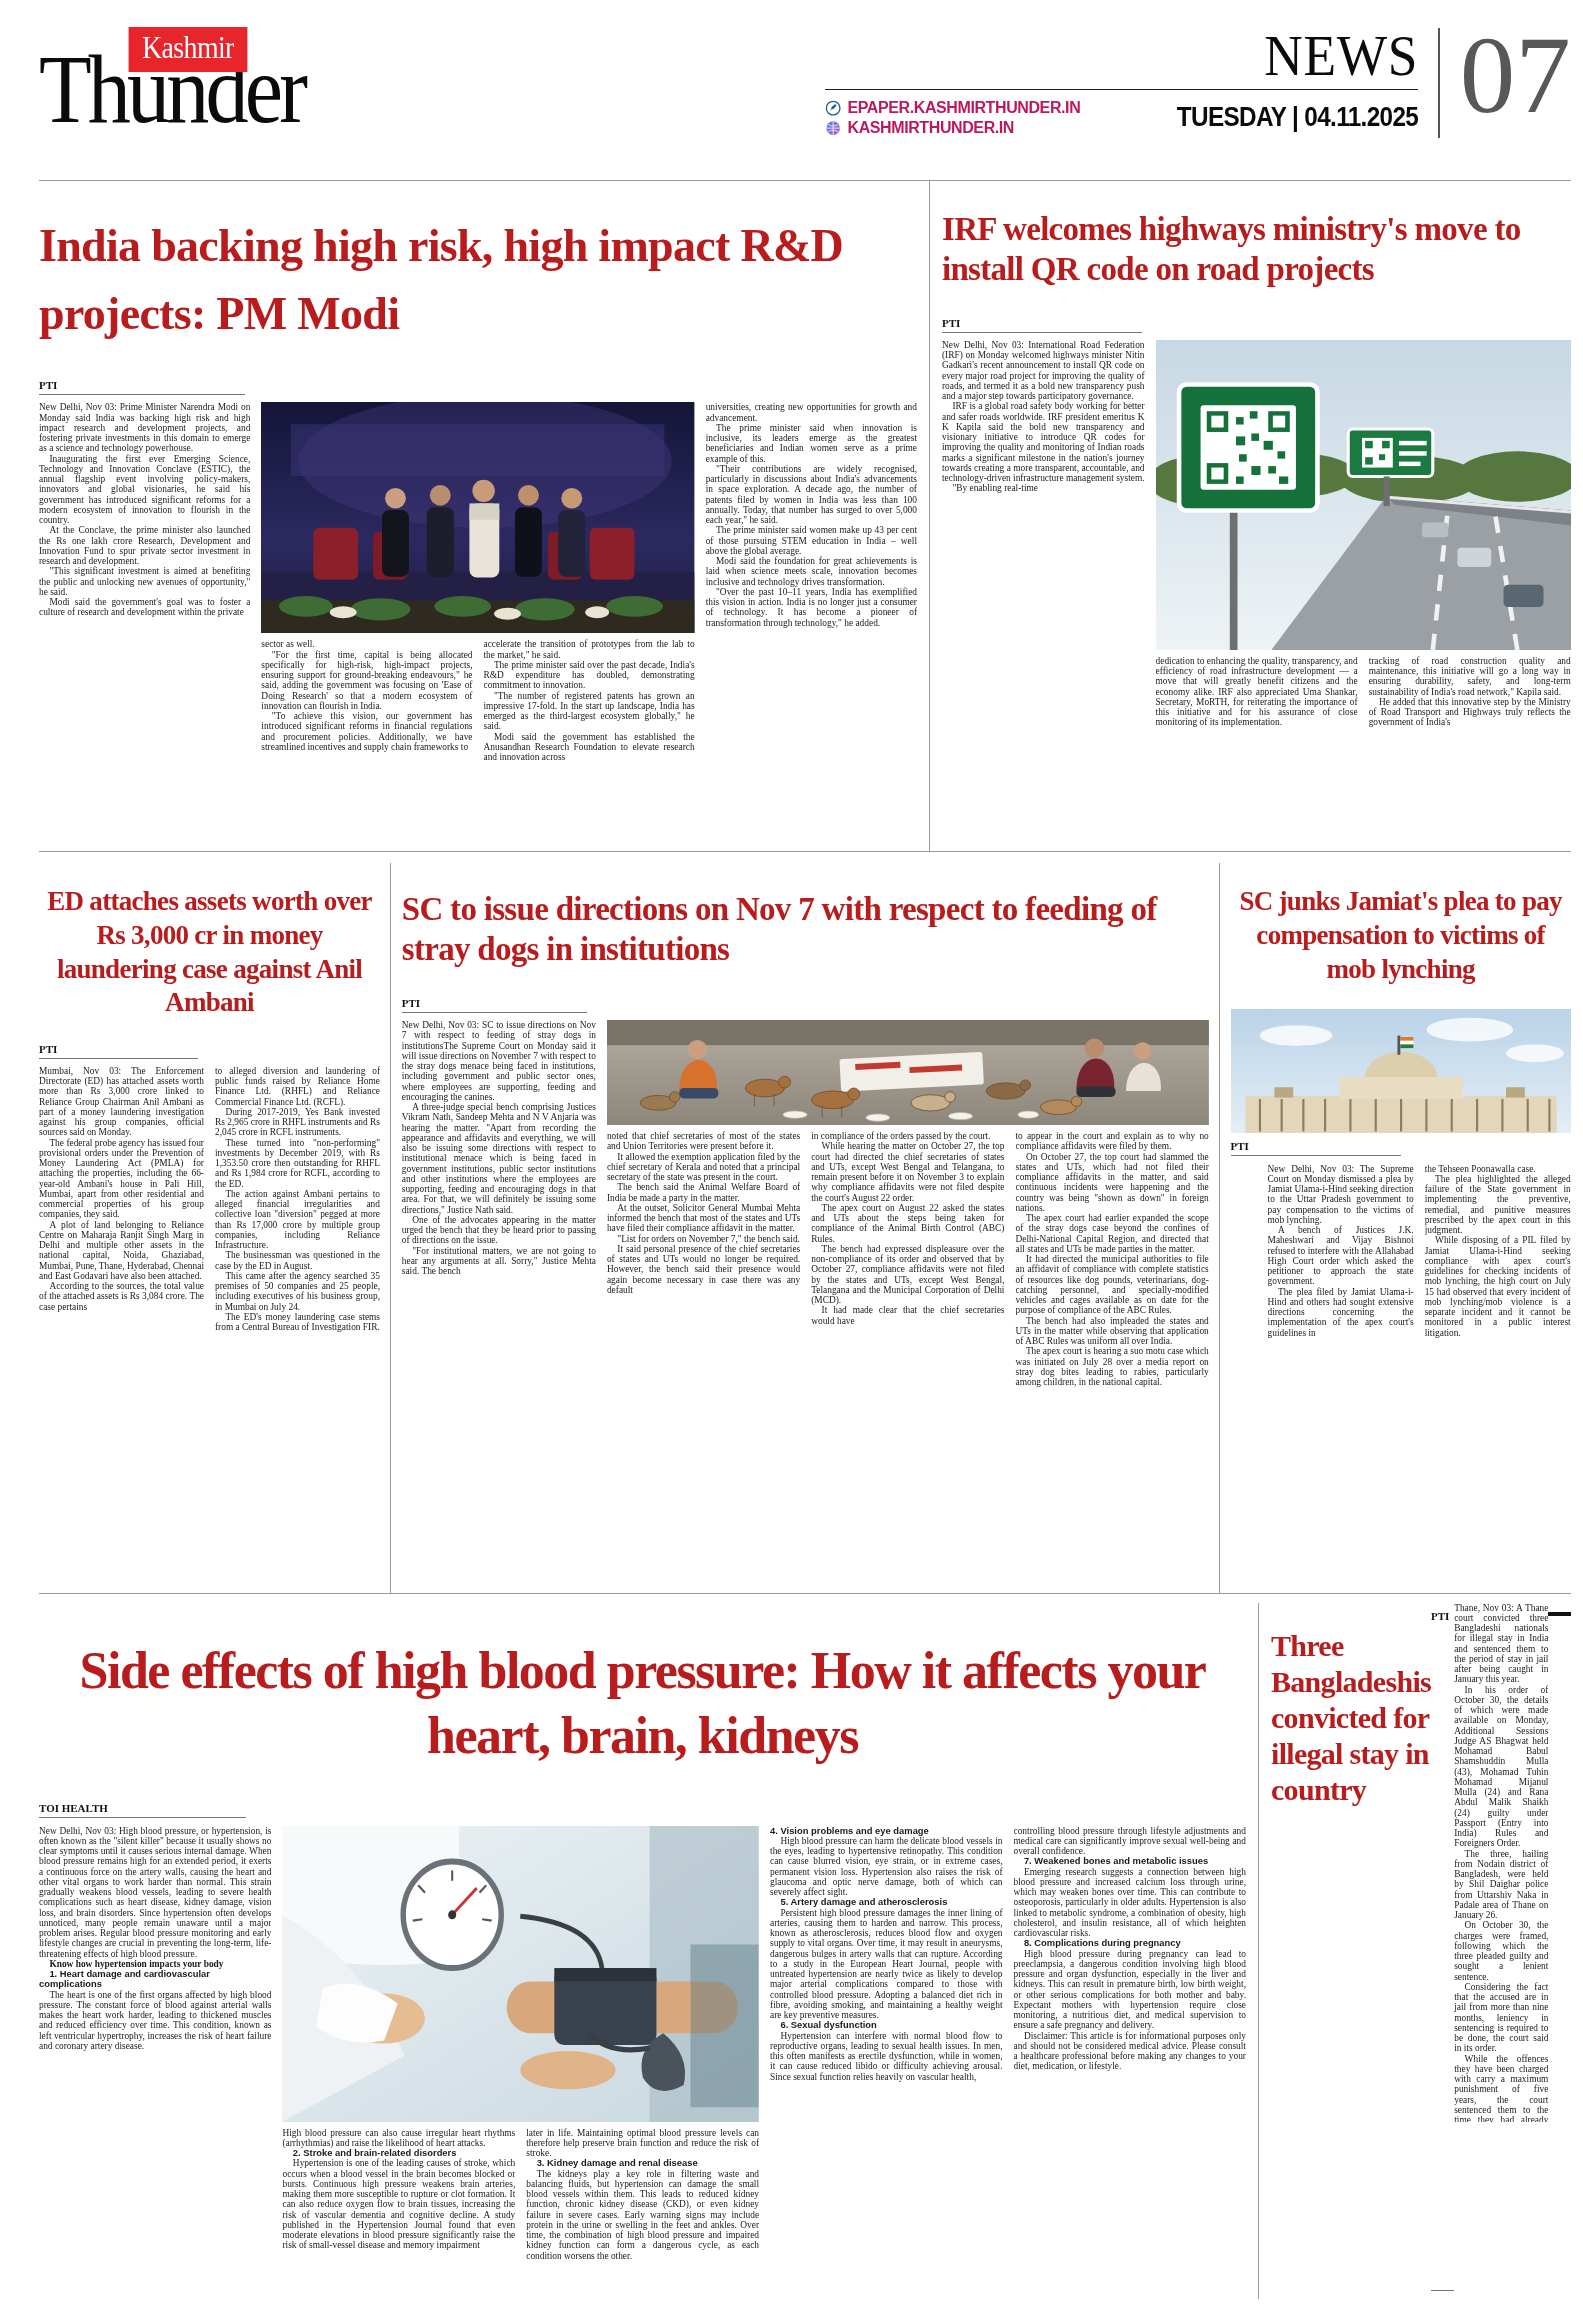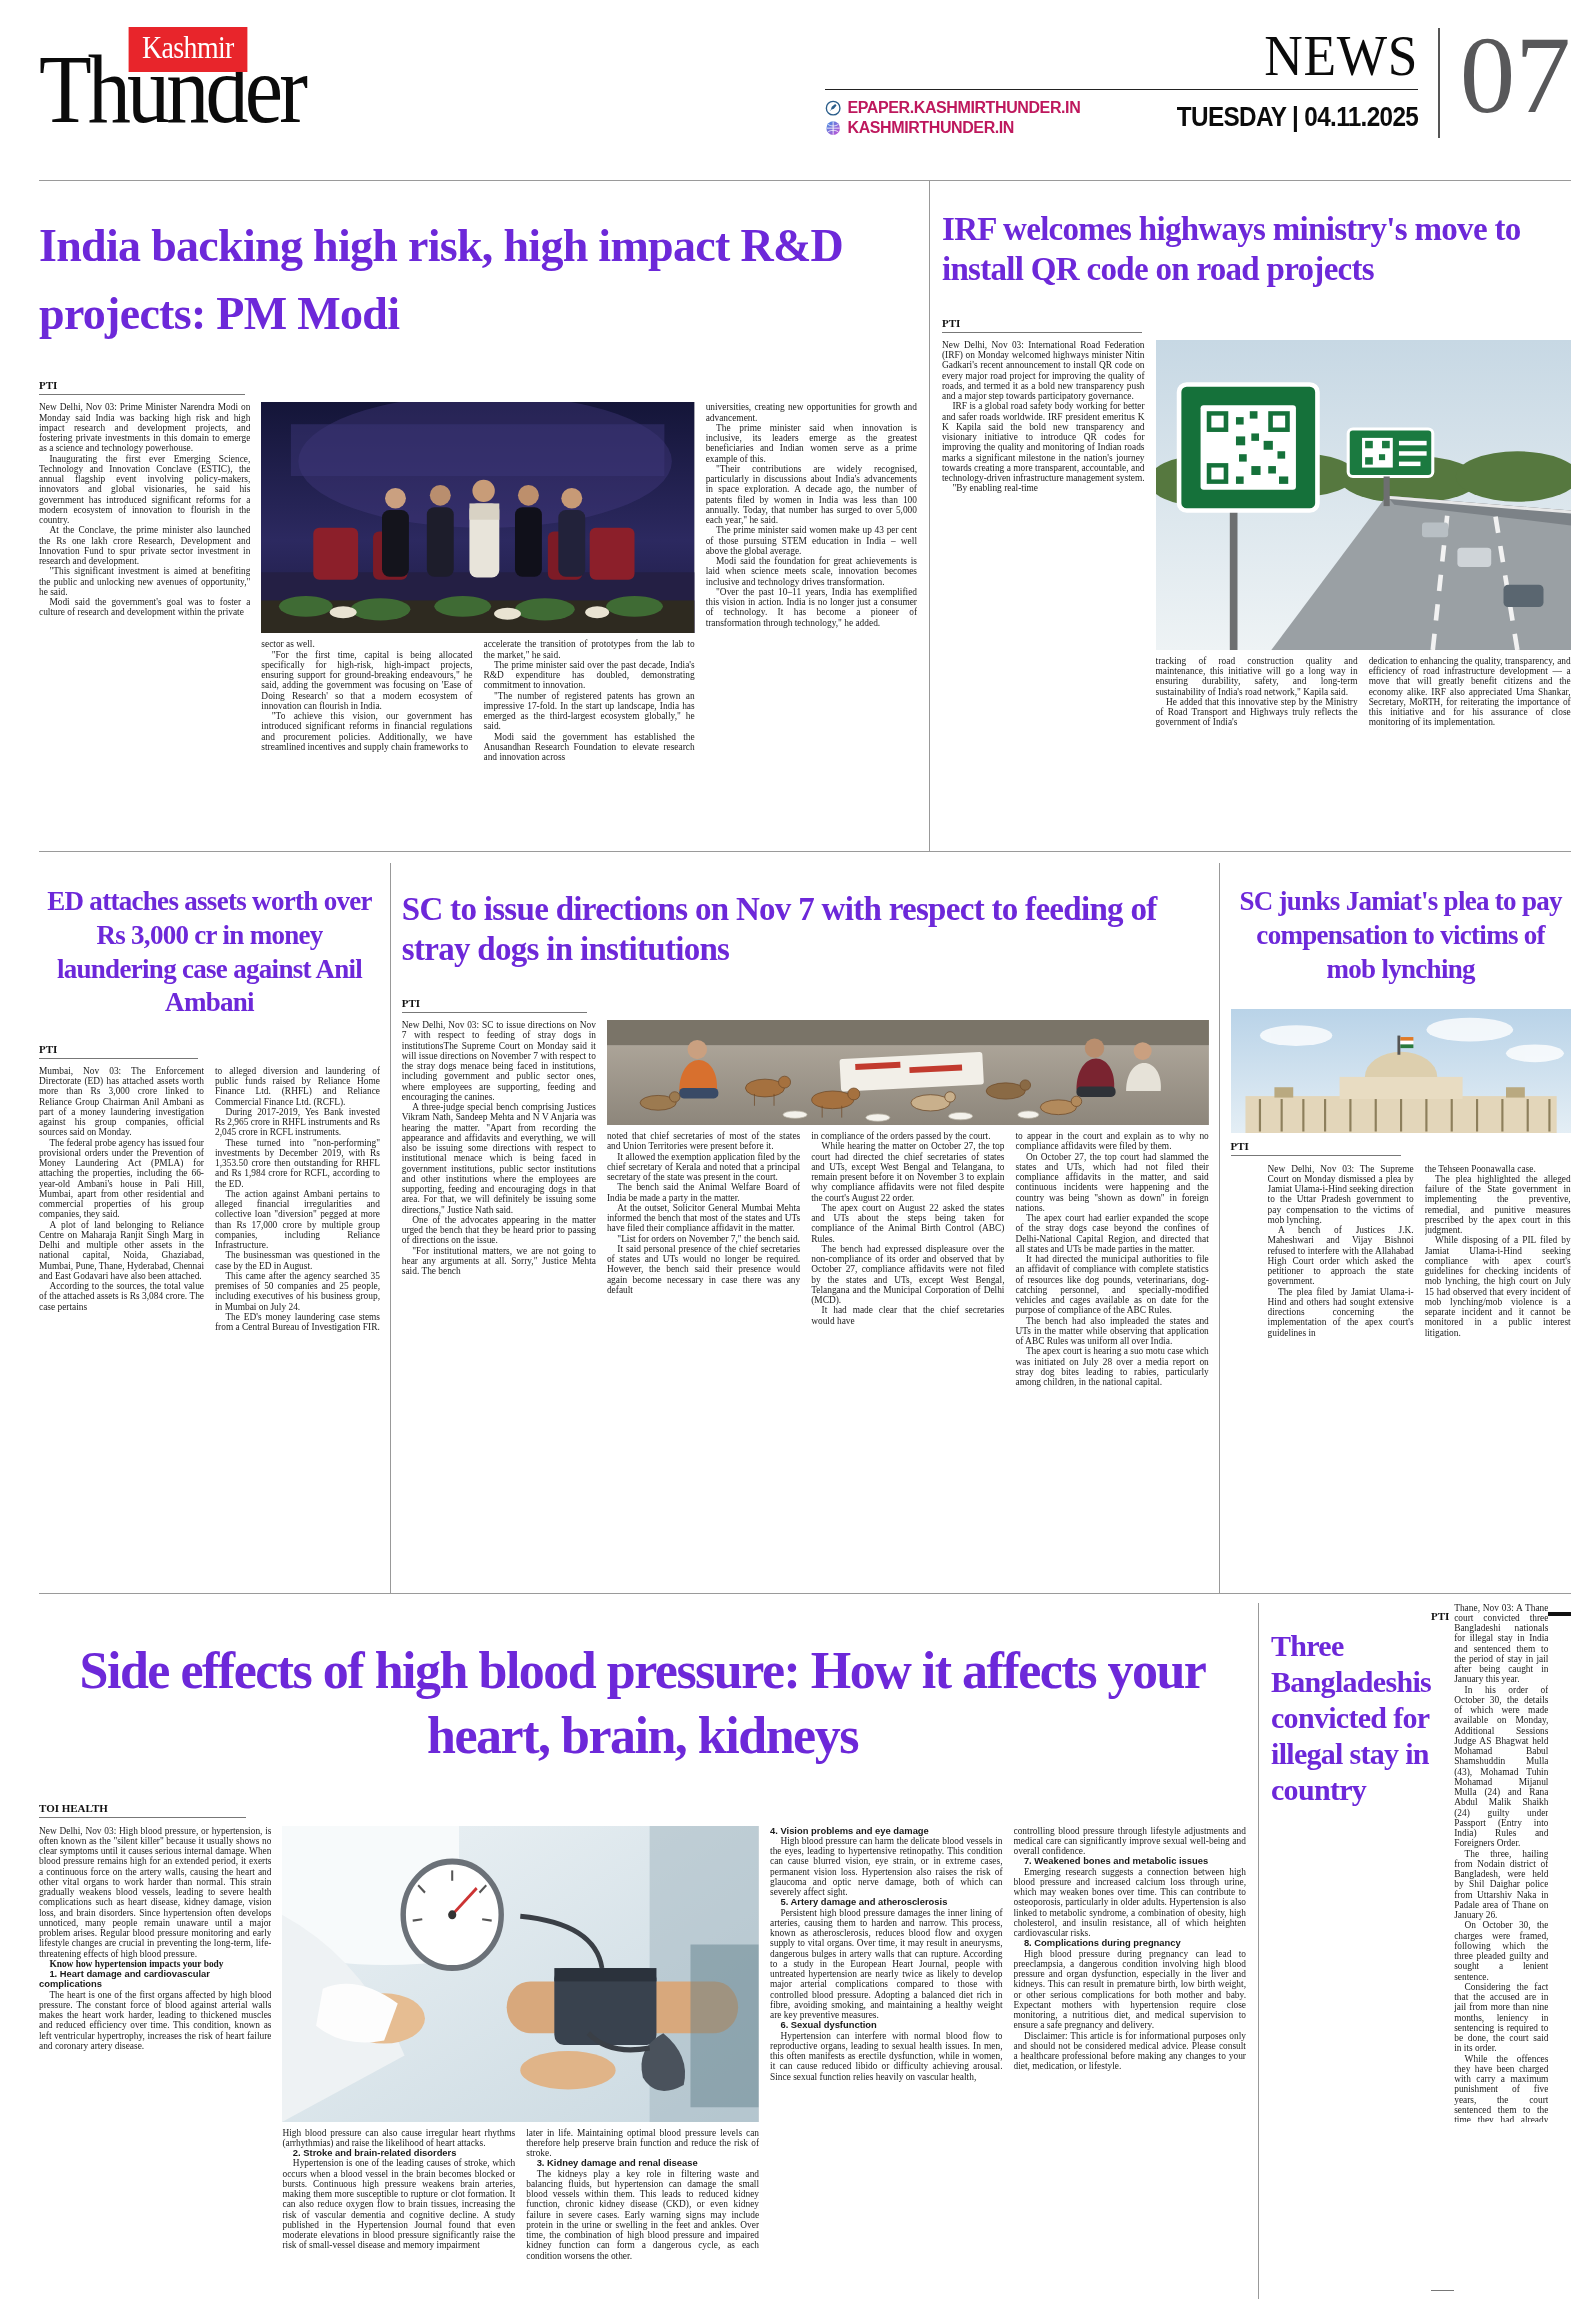--- a/index.html
+++ b/index.html
@@ -18,21 +18,21 @@
   .meta-row{display:flex;align-items:center;justify-content:space-between;}
   .urls{font-family:"Liberation Sans",sans-serif;font-weight:700;font-size:16px;letter-spacing:-0.4px;color:#be185d;}
   .url-line{display:flex;align-items:center;gap:6px;line-height:1.25;}
   .icon{width:16.3px;height:16.3px;display:inline-block;}
   .dateline{font-family:"Liberation Sans",sans-serif;font-weight:700;font-size:27px;letter-spacing:-0.7px;color:#0b0b0b;transform:scaleX(.9);transform-origin:right;}
   .vert-div{width:1.5px;background:#555;margin:0 12px;}
   .page-num{font-family:"Liberation Serif",serif;font-size:111px;line-height:.8;color:#58585a;padding-top:3px;}
   .top-rule{border-top:0.7px solid #9a9a9a;margin-top:3px;}
 
   
-  .headline{font-family:"Liberation Serif",serif;font-weight:700;color:#6d28d9;letter-spacing:-0.7px;}
+  .headline{font-family:"Liberation Serif",serif;font-weight:700;color:#b91c1c;letter-spacing:-0.7px;}
   .byline{font-family:"Liberation Serif",serif;font-weight:700;font-size:11px;color:#111;border-bottom:0.7px solid #777;padding-bottom:3px;margin:7.4px 0 7.4px;}
   .cols{display:flex;gap:11px;}
   .col{flex:1;min-width:0;overflow:hidden;}
   .col p{margin:0;font-size:9.4px;line-height:1.09;text-align:justify;text-indent:10.4px;}
   .col p:first-child{text-indent:0;}
   .col p.subhead{font-family:"Liberation Sans",sans-serif;font-weight:700;text-align:left;}
   .col p.boldpara{font-weight:700;text-align:left;}
   .photo{width:100%;display:block;background:#ddd;overflow:hidden;}
   .photo svg{display:block;width:100%;height:100%;}
 
@@ -277,25 +277,25 @@
                   <rect x="290" y="154" width="8" height="8"></rect>
                 </g>
               <rect x="316" y="136" width="36" height="6" fill="#fff"></rect>
                 <rect x="316" y="150" width="36" height="6" fill="#fff"></rect>
                 <rect x="316" y="164" width="28" height="6" fill="#fff"></rect>
               <rect x="296" y="184" width="8" height="40" fill="#6d6f70"></rect>
             </svg>
           </div>
           <div class="cols" style="height:157px">
             <div class="col">
+                <p>dedication to enhancing the quality, transparency, and efficiency of road infrastructure development — a move that will greatly benefit citizens and the economy alike. IRF also appreciated Uma Shankar, Secretary, MoRTH, for reiterating the importance of this initiative and for his assurance of close monitoring of its implementation.</p>
+              </div>
+            <div class="col">
                 <p>tracking of road construction quality and maintenance, this initiative will go a long way in ensuring durability, safety, and long-term sustainability of India's road network," Kapila said.</p>
                 <p>He added that this innovative step by the Ministry of Road Transport and Highways truly reflects the government of India's</p>
-              </div>
-            <div class="col">
-                <p>dedication to enhancing the quality, transparency, and efficiency of road infrastructure development — a move that will greatly benefit citizens and the economy alike. IRF also appreciated Uma Shankar, Secretary, MoRTH, for reiterating the importance of this initiative and for his assurance of close monitoring of its implementation.</p>
               </div>
           </div>
         </div>
       </div>
     </div>
   </div>
 
   <div class="section-mid">
 
     <div class="ed-block">

